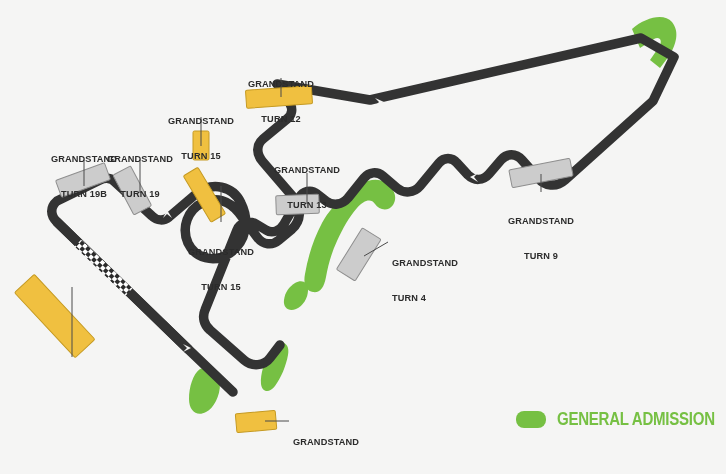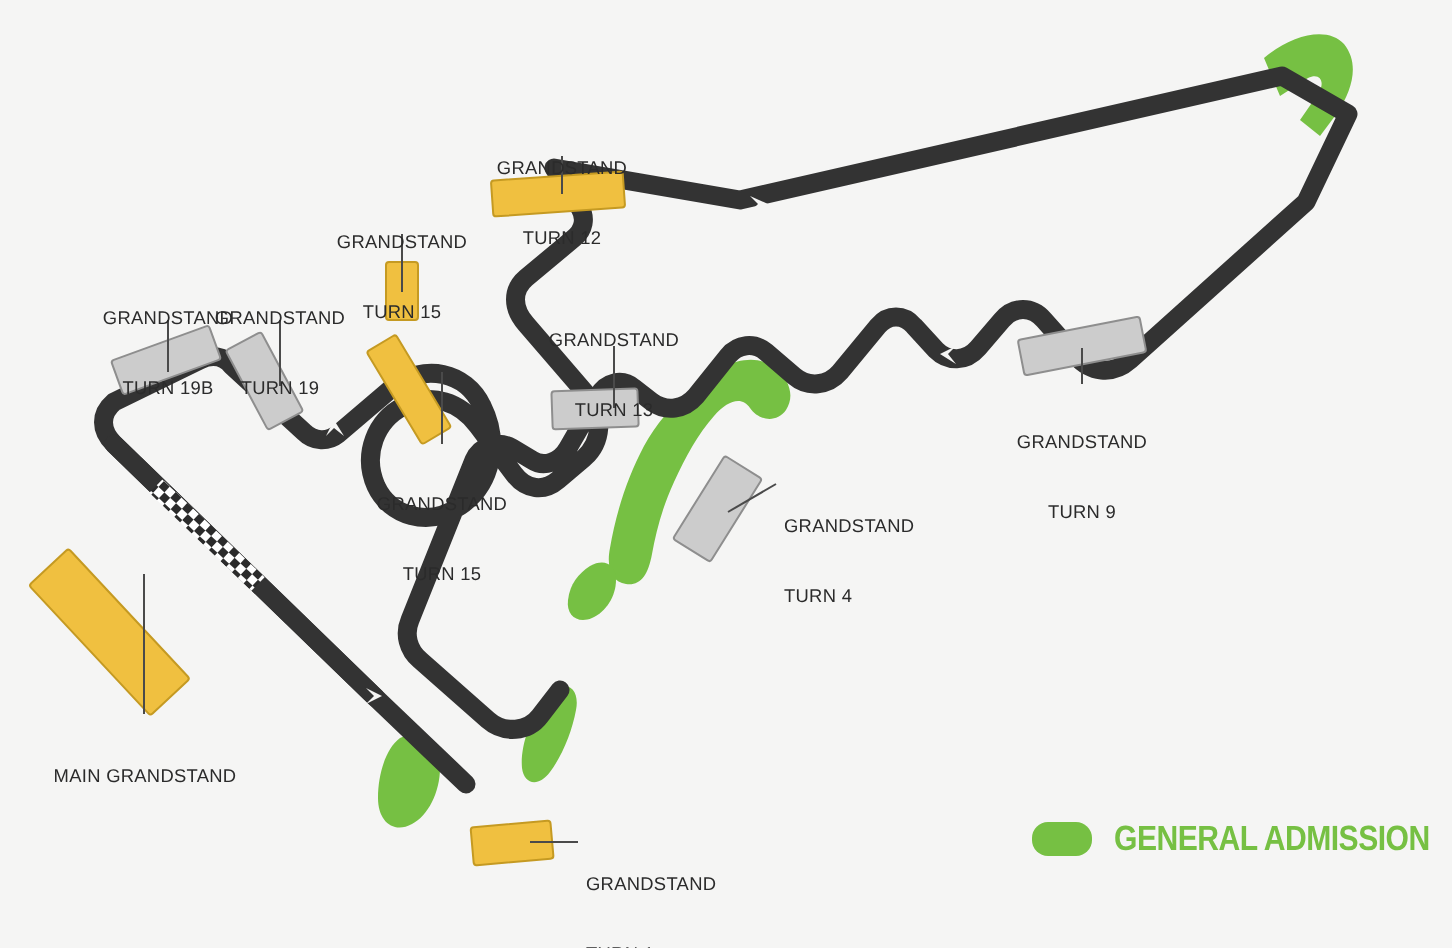--- a/index.html
+++ b/index.html
@@ -22,21 +22,21 @@
     position: absolute;
     left: 0;
     top: 0;
     width: 726px;
     height: 474px;
   }
   .lbl {
     position: absolute;
     font-family: "Liberation Sans", sans-serif;
     font-size: 9.2px;
-    font-weight: normal;
+    font-weight: bold;
     line-height: 11.6px;
     letter-spacing: 0.15px;
     color: #2b2b2b;
     white-space: pre;
     text-transform: uppercase;
   }
   .lbl.c { text-align: center; }
   .lbl.l { text-align: left; }
 
   #legend {
@@ -242,22 +242,19 @@
   <div class="lbl l" style="left:392px; top:235px; width:95px;">
     <div>GRANDSTAND</div>
     <div>TURN 4</div>
   </div>
 
   <div class="lbl l" style="left:293px; top:414px; width:95px;">
     <div>GRANDSTAND</div>
     <div>TURN 1</div>
   </div>
 
-  <div class="lbl c" style="left:25px; top:360px; width:95px;">
-    <div>MAIN GRANDSTAND</div>
-  </div>
 
   <div id="legend">
     <div id="legend-swatch"></div>
     <div id="legend-text">GENERAL ADMISSION</div>
   </div>
 
 </div>
 
 </body></html>

